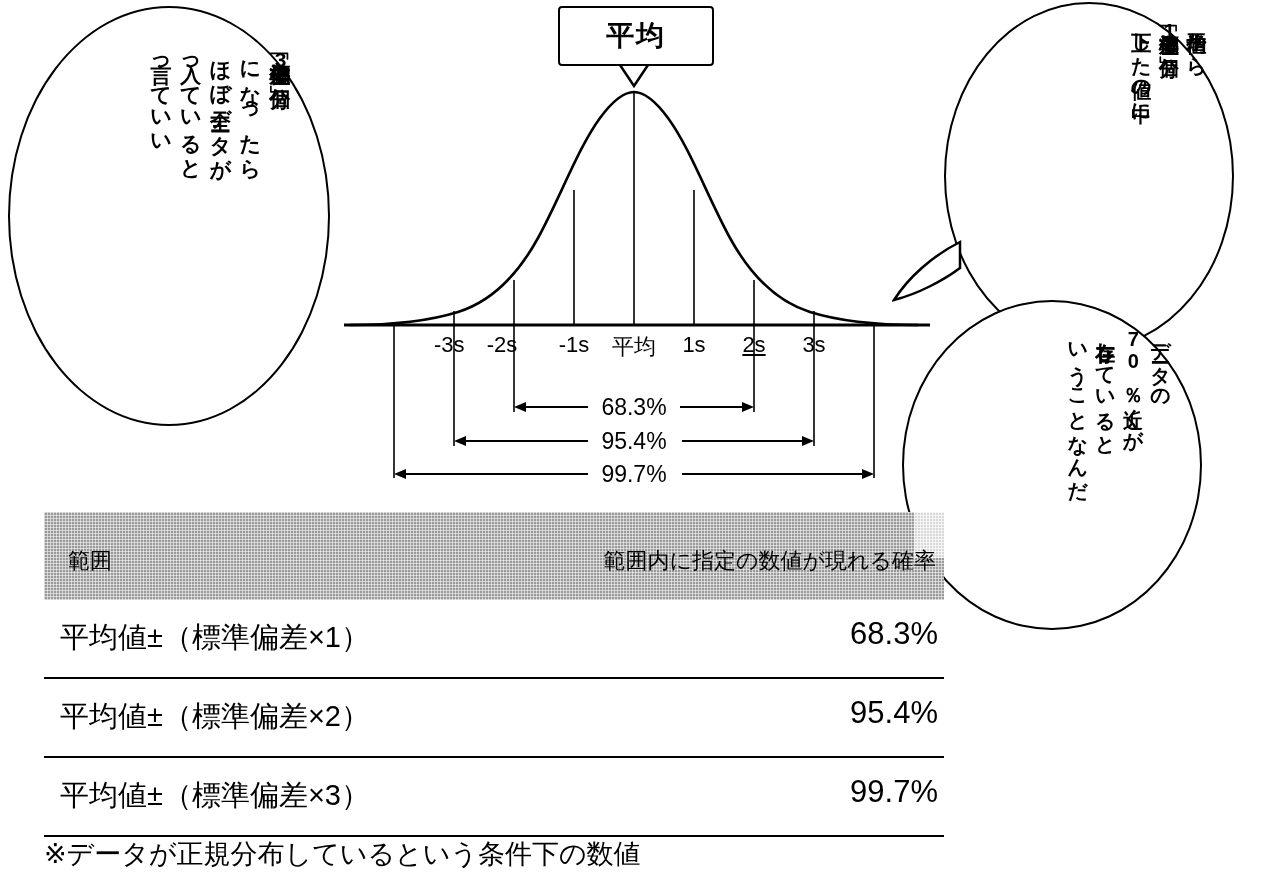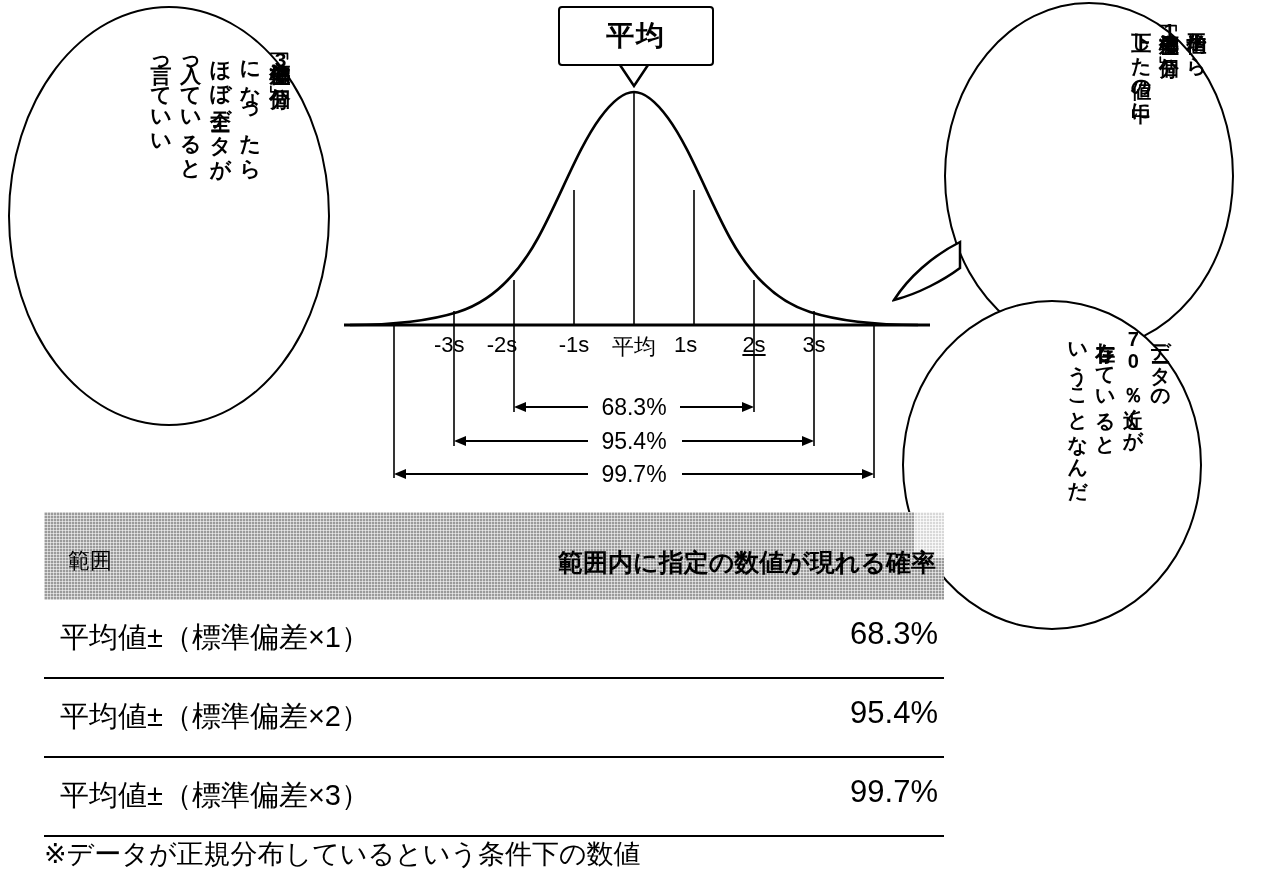--- a/index.html
+++ b/index.html
@@ -170,22 +170,22 @@
     left: 24px;
     top: 34px;
     font-size: 22px;
     font-weight: 400;
     color: #000;
   }
   .t-head .h-right {
     position: absolute;
     right: 8px;
     top: 34px;
-    font-size: 25px;
-    font-weight: 700;
+    font-size: 22px;
+    font-weight: 400;
     color: #000;
   }
   .t-head .h-corner {
     position: absolute;
     right: 0;
     top: 0;
     width: 30px;
     height: 46px;
     background: #d8d8d8;
     background-image:
@@ -306,21 +306,21 @@
     <line x1="68" y1="474" x2="258" y2="474" stroke="#000" stroke-width="2"></line>
     <polygon points="64,474 76,469 76,479" fill="#000"></polygon>
     <line x1="352" y1="474" x2="540" y2="474" stroke="#000" stroke-width="2"></line>
     <polygon points="544,474 532,469 532,479" fill="#000"></polygon>
   </svg>
 
   <div class="abs" style="left:104px; top:332px; width:40px; font-size:22px;">-3s</div>
   <div class="abs" style="left:152px; top:332px; width:40px; text-align:center; font-size:22px;">-2s</div>
   <div class="abs" style="left:224px; top:332px; width:40px; text-align:center; font-size:22px;">-1s</div>
   <div class="abs" style="left:272px; top:332px; width:64px; text-align:center; font-size:22px;">平均</div>
-  <div class="abs" style="left:344px; top:332px; width:40px; font-size:22px;">1s</div>
+  <div class="abs" style="left:344px; top:332px; width:40px; text-align:center; font-size:22px;">1s</div>
   <div class="abs" style="left:404px; top:332px; width:40px; text-align:center; font-size:22px;text-decoration:underline;">2s</div>
   <div class="abs" style="left:464px; top:332px; width:40px; text-align:center; font-size:22px;">3s</div>
 
   <div class="abs" style="left:258px; top:394px; width:92px; text-align:center; font-size:23px; background:#fff;">68.3%</div>
   <div class="abs" style="left:258px; top:428px; width:92px; text-align:center; font-size:23px; background:#fff;">95.4%</div>
   <div class="abs" style="left:258px; top:461px; width:92px; text-align:center; font-size:23px; background:#fff;">99.7%</div>
 </div>
 
 <div class="abs table-wrap">
   <div class="t-head">

